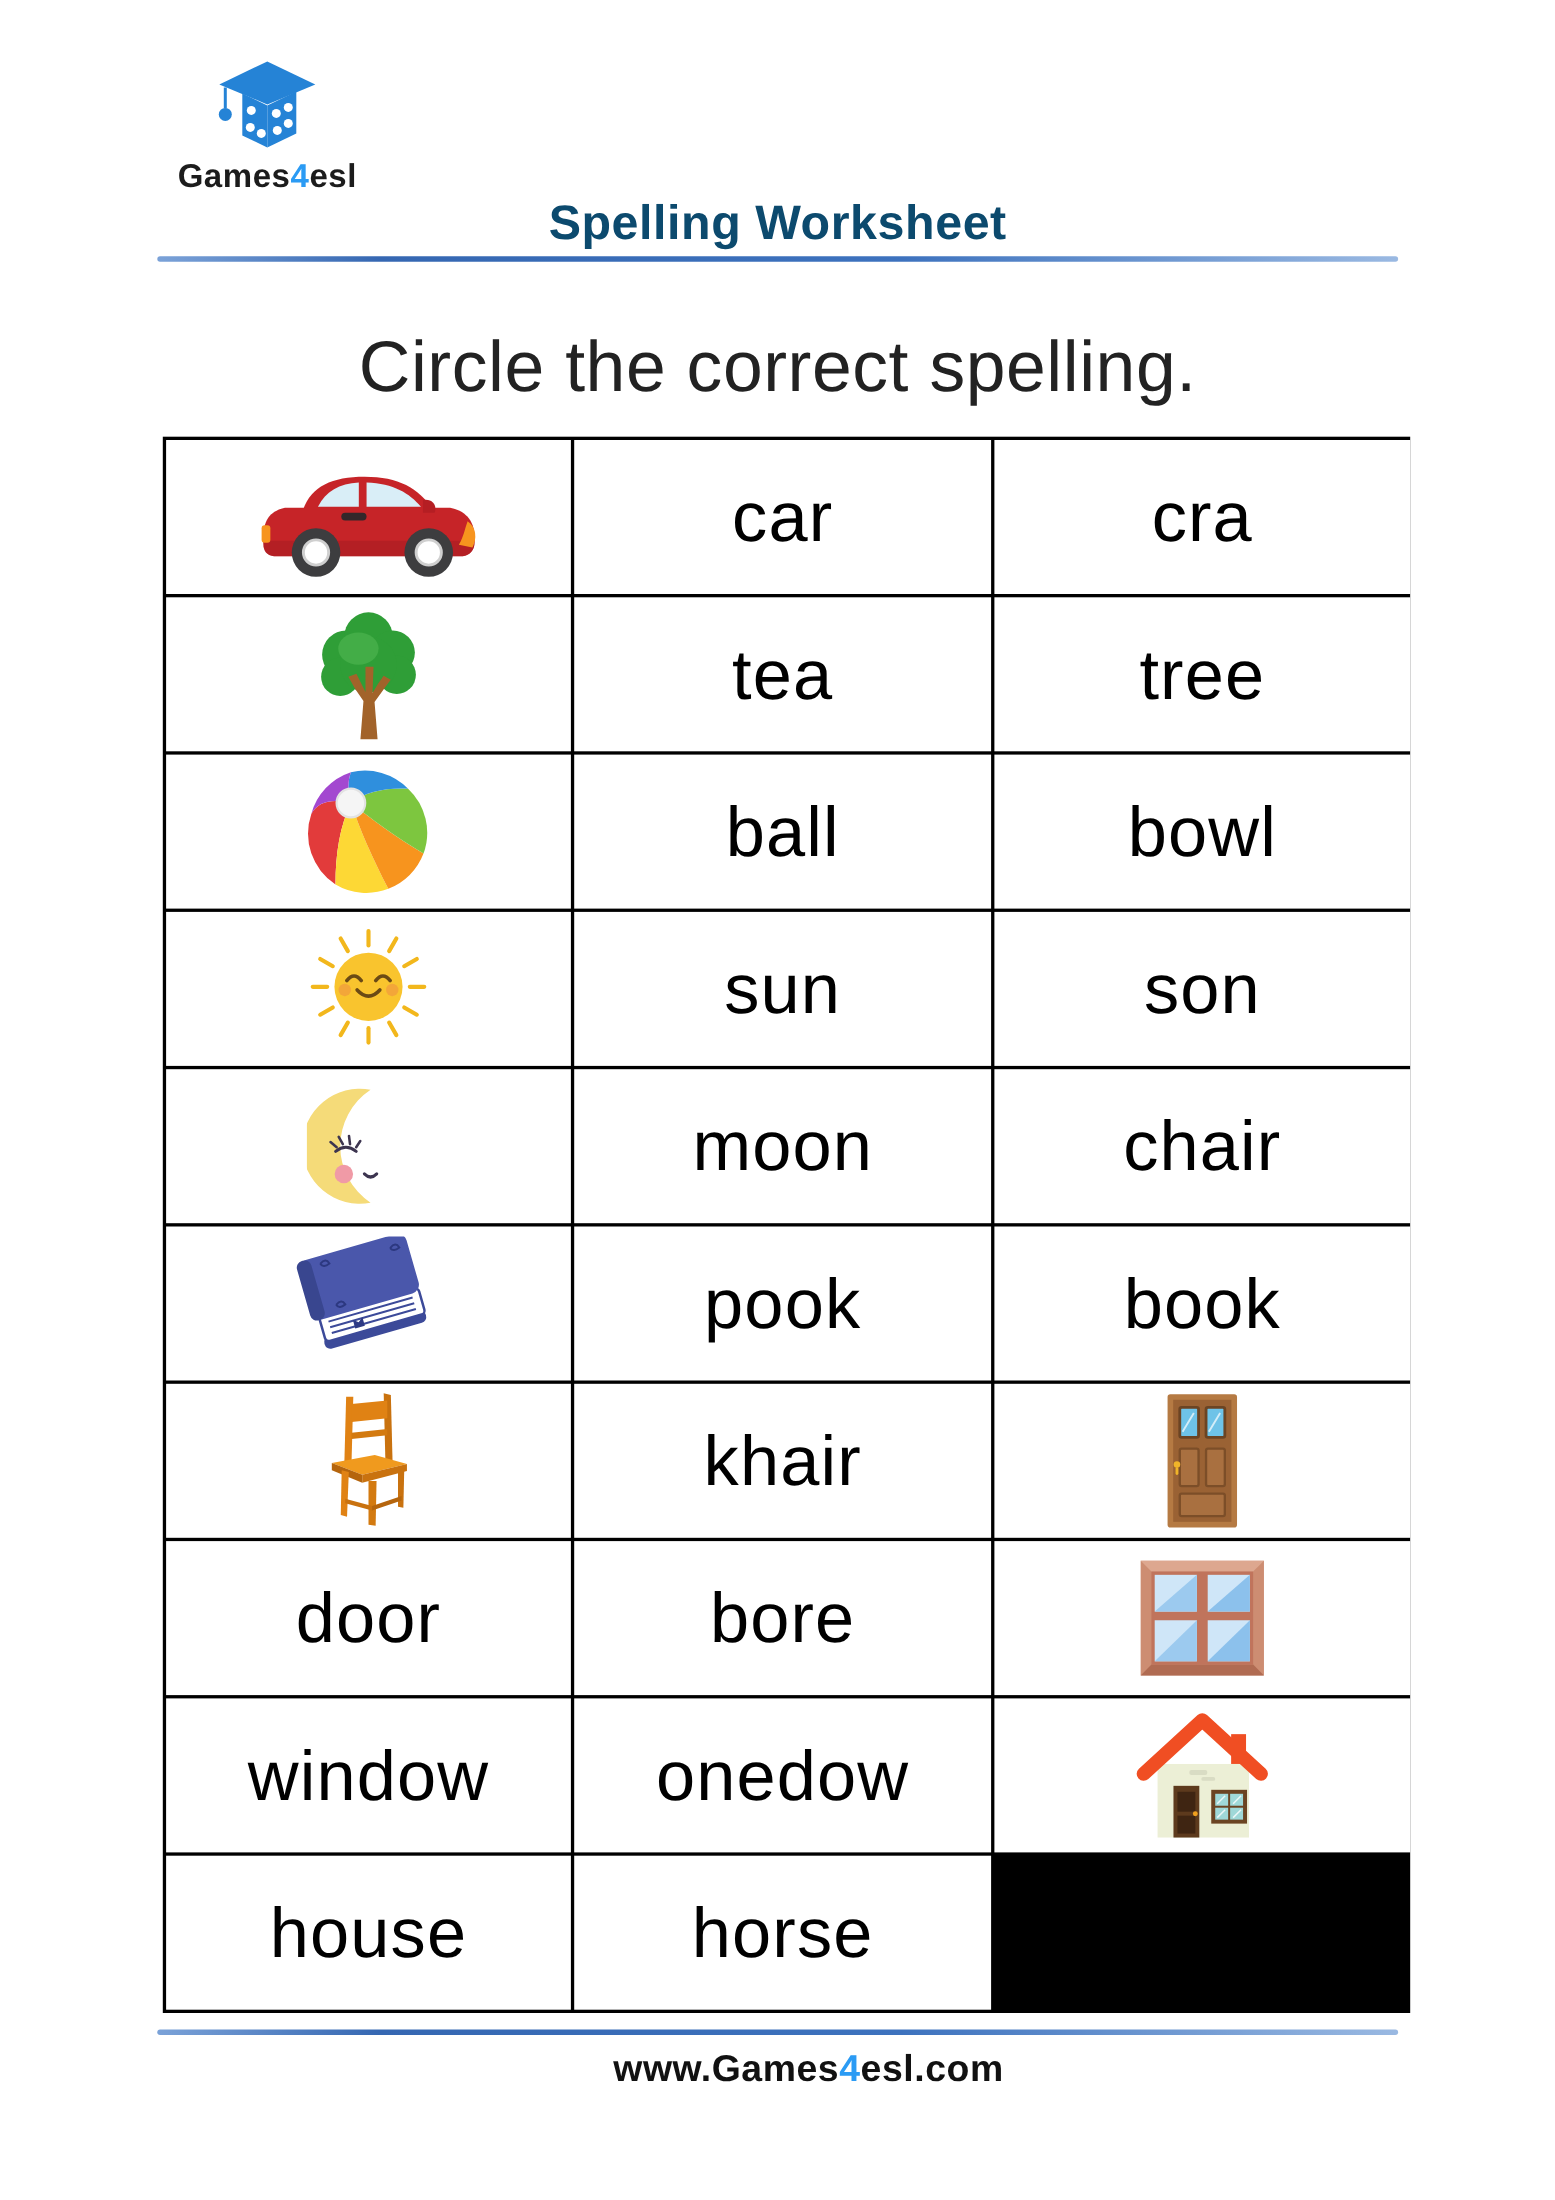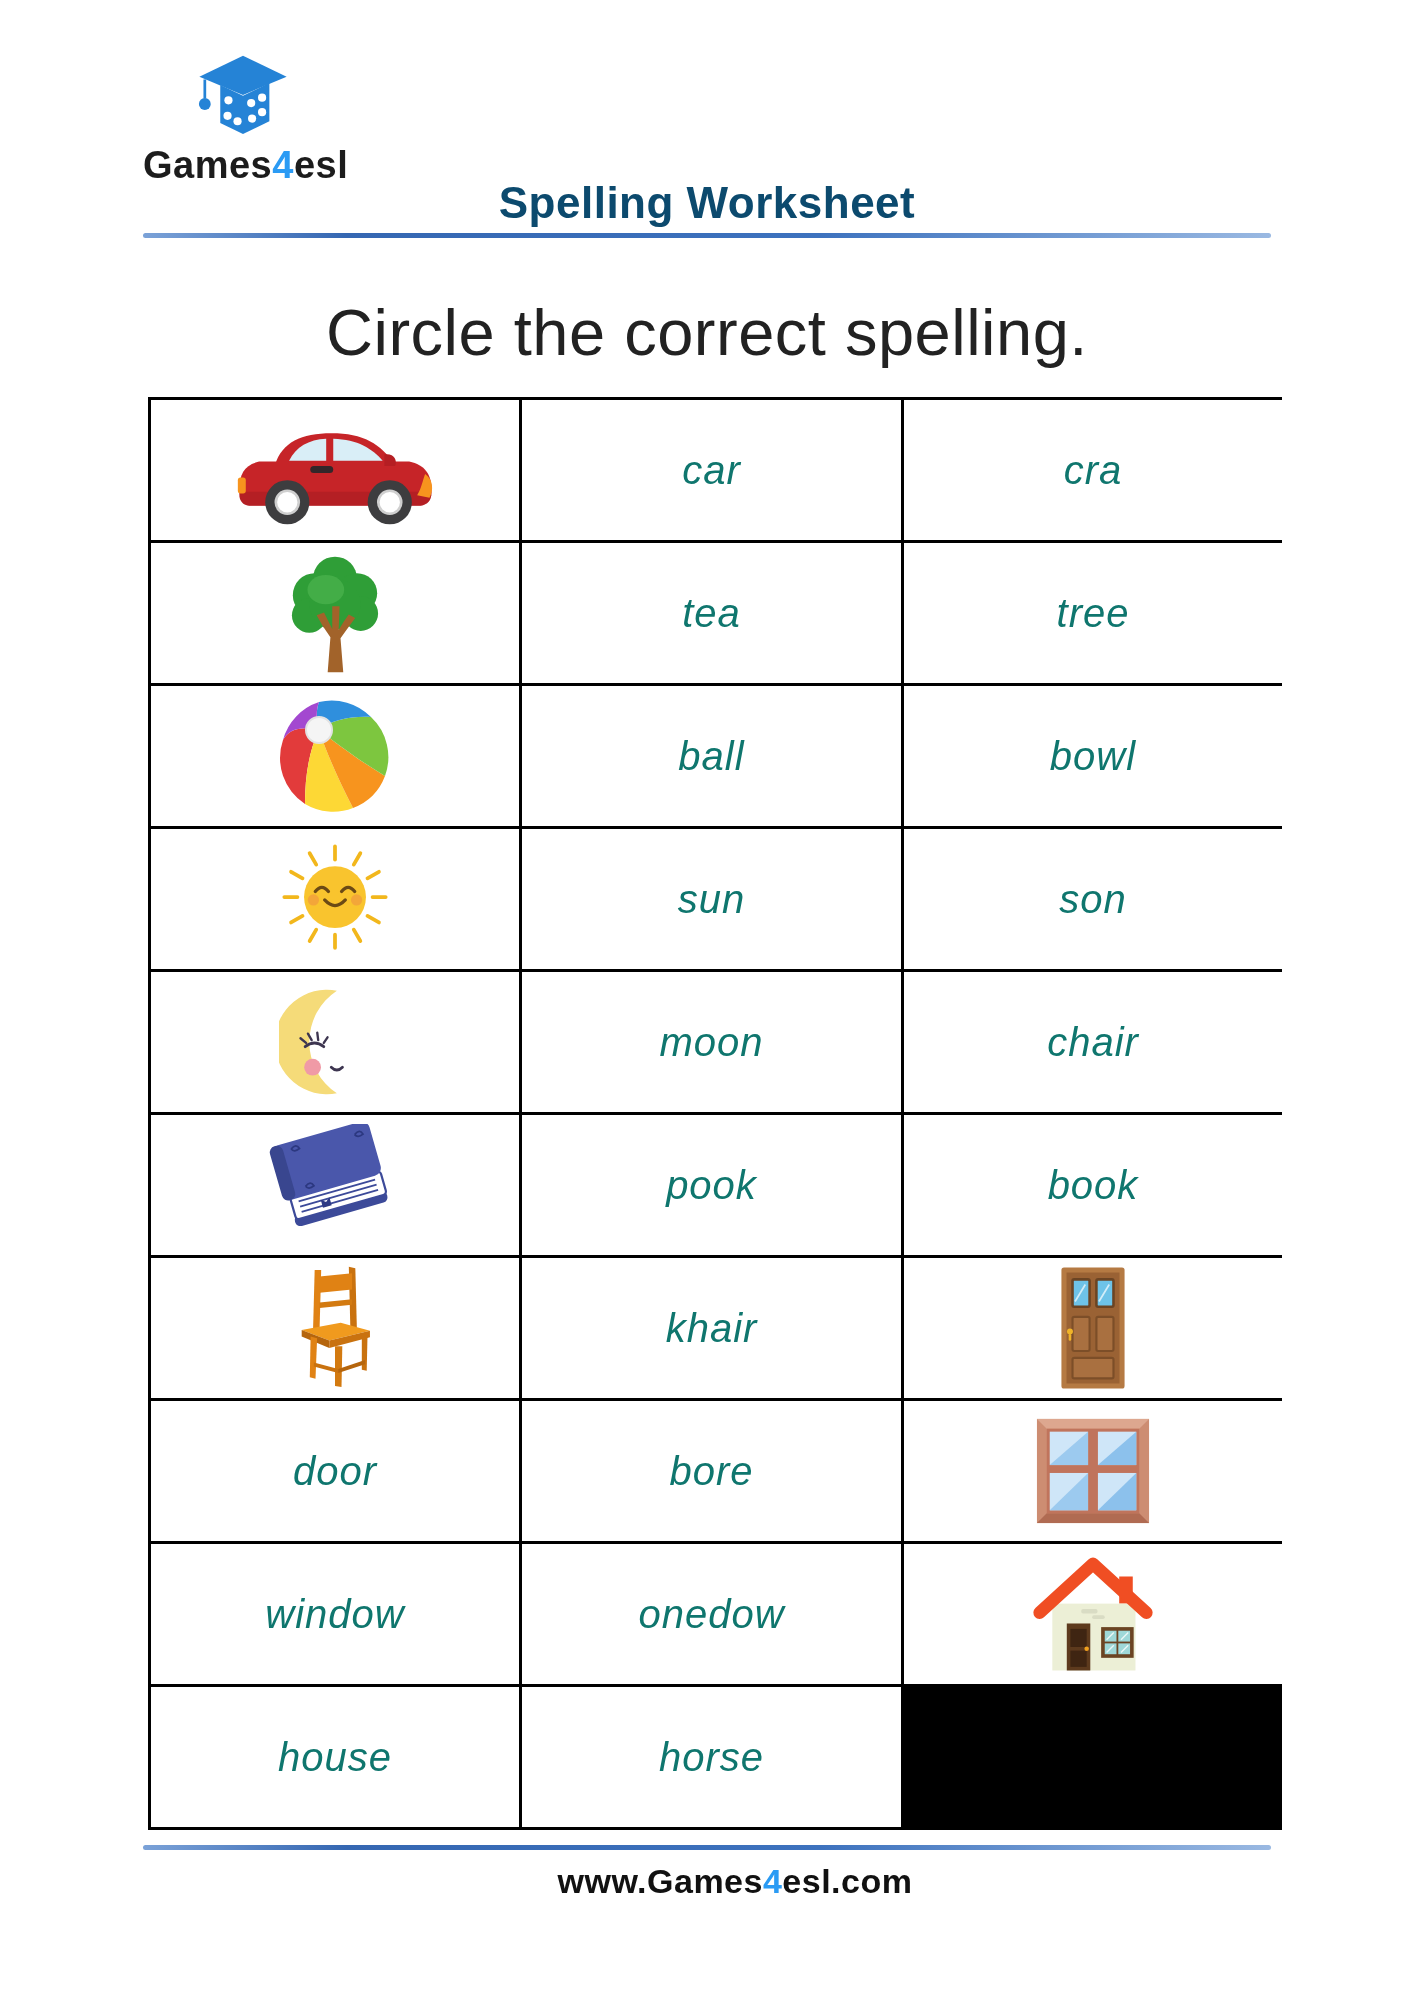--- a/index.html
+++ b/index.html
@@ -3,40 +3,40 @@
 <meta charset="utf-8">
 <style>
   * { margin:0; padding:0; box-sizing:border-box; }
   html,body { background:#ffffff; }
   body { width:1414px; height:2000px; position:relative; font-family:"Liberation Sans", sans-serif; }
   .page { position:absolute; inset:0; background:#fff; overflow:hidden; }
 
   
   .logo-wrap { position:absolute; left:143px; top:48px; width:200px; text-align:center; }
   .logo-icon { display:block; margin:0 auto; }
-  .logo-text { margin-top:4px; font-size:38px; font-weight:700; color:#1c1c1c; letter-spacing:0.5px; white-space:nowrap; }
+  .logo-text { margin-top:4px; font-size:30px; font-weight:700; color:#1c1c1c; letter-spacing:0.5px; white-space:nowrap; }
   .accent-blue { color:#2b9bf4; }
 
   .page-title { position:absolute; left:0; top:178px; width:100%; text-align:center;
     font-size:44px; font-weight:700; color:#0c4a6e; letter-spacing:0.5px; }
 
   .rule { position:absolute; left:143px; width:1128px; height:5px; border-radius:3px;
     background:linear-gradient(90deg,#7ba2d8 0%,#3567b2 18%,#3d72be 60%,#9ab9e2 100%); }
   .rule-top { top:233px; }
   .rule-bottom { top:1845px; }
 
   .instruction { position:absolute; left:0; top:295px; width:100%; text-align:center;
     font-size:65px; font-weight:500; color:#222; letter-spacing:0.5px; }
 
   
   .sheet { position:absolute; left:148px; top:397px; width:1134px;
     background:#000; padding:3px; display:grid;
     grid-template-columns:368px 379px 378px; grid-auto-rows:140px; gap:3px; }
   .cell { background:#fff; display:flex; align-items:center; justify-content:center; }
-  .word { font-size:40px; color:#0f766e; letter-spacing:1px;font-style:italic; }
+  .word { font-size:64px; color:#000000; letter-spacing:1px; }
 
   
   .footer-url { position:absolute; left:0; top:1862px; width:100%; text-align:center;
     font-size:34px; font-weight:700; color:#111; letter-spacing:0.5px;margin-left:28px; }
 </style>
 </head>
 <body>
 
 <div class="page">
 

